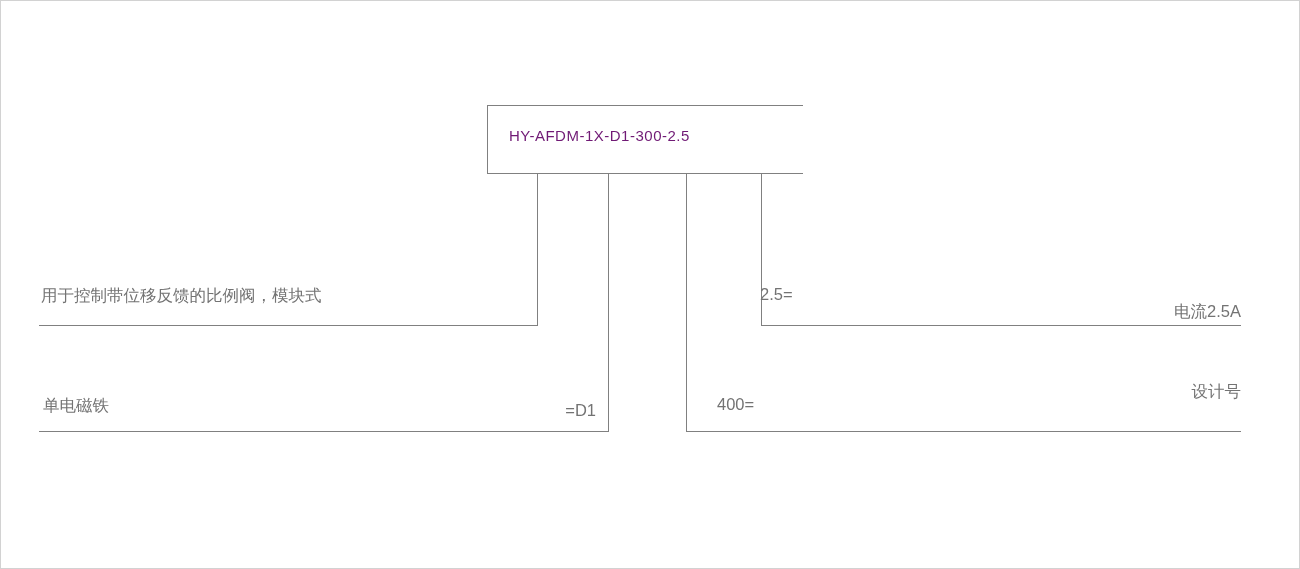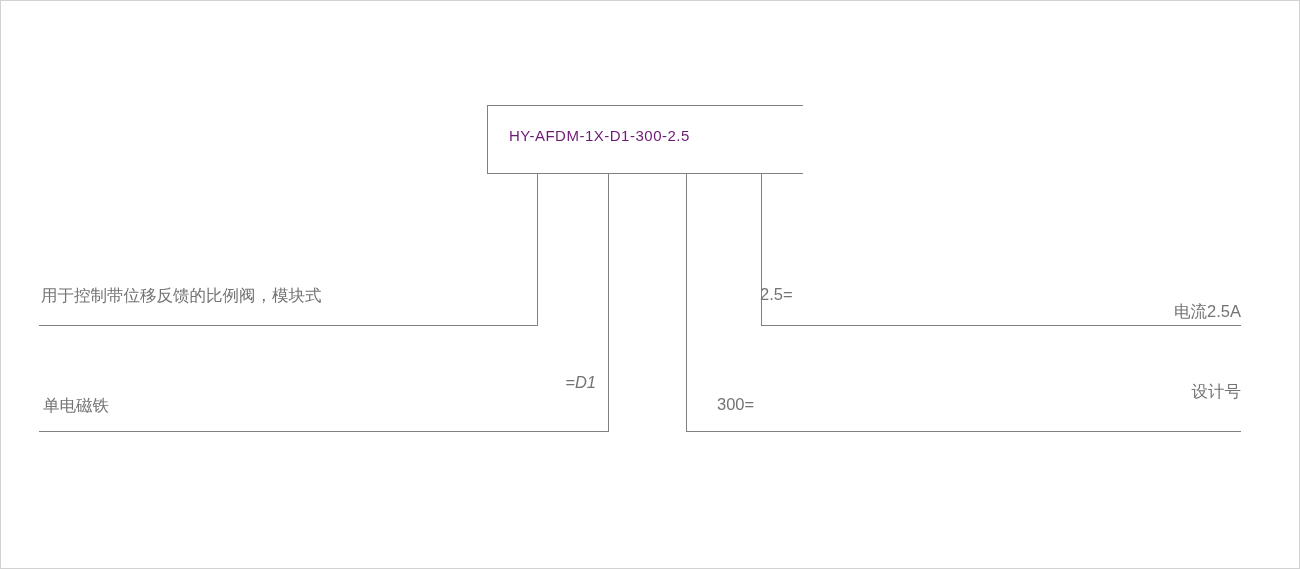--- a/index.html
+++ b/index.html
@@ -88,21 +88,21 @@
 
   <div class="vline" style="left:685px; top:172px; height:258px;"></div>
   <div class="hline" style="left:685px; top:430px; width:555px;"></div>
 
   <div class="vline" style="left:760px; top:172px; height:152px;"></div>
   <div class="hline" style="left:760px; top:324px; width:480px;"></div>
 
   <div class="row-label" style="left:40px; top:284px;">用于控制带位移反馈的比例阀，模块式</div>
 
   <div class="row-label" style="left:42px; top:394px;">单电磁铁</div>
-  <div class="row-label right" style="left:440px; top:372px; width:155px;font-style:italic;">=D1</div>
+  <div class="row-label right" style="left:440px; top:400px; width:155px;">=D1</div>
 
   <div class="row-label" style="left:759px; top:284px;">2.5=</div>
   <div class="row-label right" style="left:1000px; top:284px; width:240px;margin-top:16px;">电流2.5A</div>
 
-  <div class="row-label" style="left:716px; top:394px;">300=</div>
+  <div class="row-label" style="left:716px; top:394px;">400=</div>
   <div class="row-label right" style="left:1000px; top:380px; width:240px;">设计号</div>
 
 </div>
 
 </body></html>

